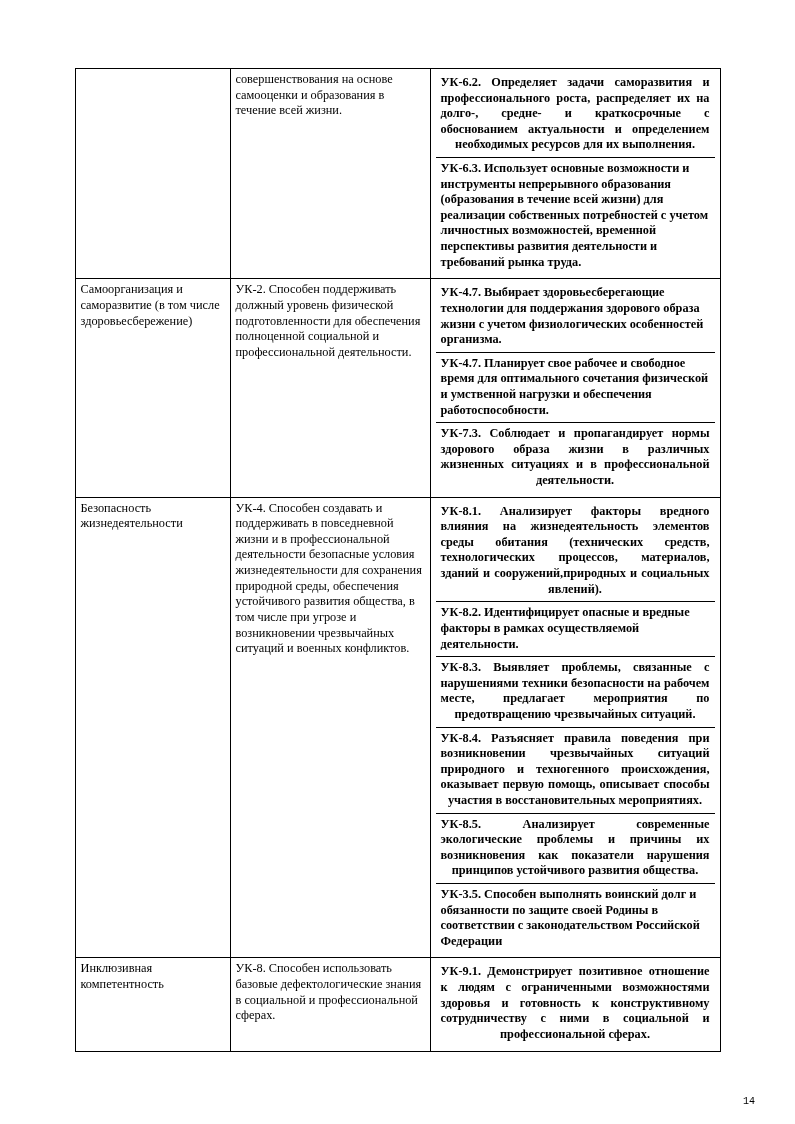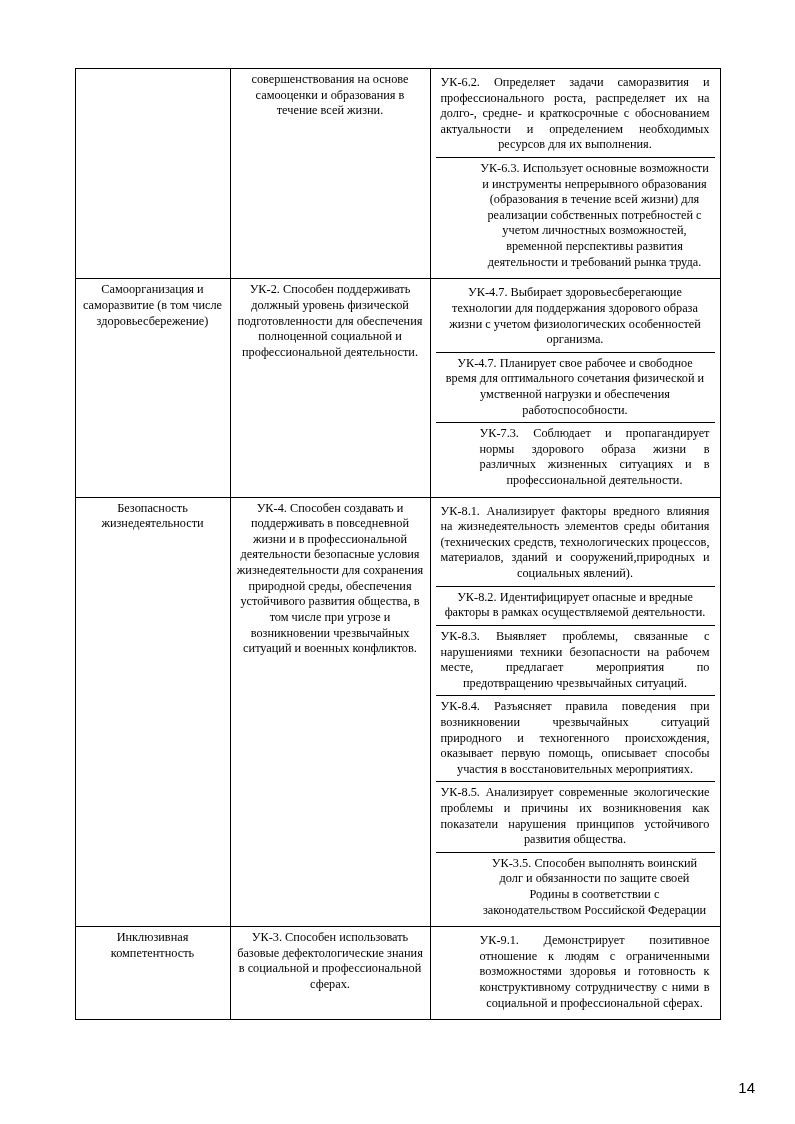--- a/index.html
+++ b/index.html
@@ -31,42 +31,42 @@
     border: 1px solid #000000;
     vertical-align: top;
     padding: 3px 5px 4px 5px;
     font-size: 12.3px;
     line-height: 1.27;
   }
   .col-a { width: 155px; }
   .col-b { width: 200px; }
   .col-c { width: 290px; }
 
-  .center { text-align: center; }
+  .center { }
   .just { text-align: justify; text-align-last: center; }
 
   td.nested {
     padding: 0;
   }
   td.nested > div.sub {
     border-bottom: 1px solid #000000;
     padding: 3px 5px 4px 5px;
     box-sizing: border-box;
+    font-weight: bold;
   }
   td.nested > div.sub:last-child {
     border-bottom: 0;
-    margin-left: 39px;
   }
 
   .page-number {
     position: absolute;
     right: 40px;
-    bottom: 28px;
-    font-size: 15px;
-    font-family: Liberation Sans, sans-serif;
+    bottom: 17px;
+    font-size: 10px;
+    font-family: Liberation Mono, monospace;
   }
 </style>
 </head>
 <body>
 
 <div class="page">
 
   <table class="doc-table">
     <colgroup>
       <col class="col-a">
@@ -102,21 +102,21 @@
           <div class="sub center">УК-8.2. Идентифицирует опасные и вредные факторы в рамках осуществляемой деятельности.</div>
           <div class="sub just">УК-8.3. Выявляет проблемы, связанные с нарушениями техники безопасности на рабочем месте, предлагает мероприятия по предотвращению чрезвычайных ситуаций.</div>
           <div class="sub just">УК-8.4. Разъясняет правила поведения при возникновении чрезвычайных ситуаций природного и техногенного происхождения, оказывает первую помощь, описывает способы участия в восстановительных мероприятиях.</div>
           <div class="sub just">УК-8.5. Анализирует современные экологические проблемы и причины их возникновения как показатели нарушения принципов устойчивого развития общества.</div>
           <div class="sub center">УК-3.5. Способен выполнять воинский долг и обязанности по защите своей Родины в соответствии с законодательством Российской Федерации</div>
         </td>
       </tr>
 
       <tr>
         <td class="col-a center">Инклюзивная компетентность</td>
-        <td class="col-b center">УК-3. Способен использовать базовые дефектологические знания в социальной и профессиональной сферах.</td>
+        <td class="col-b center">УК-8. Способен использовать базовые дефектологические знания в социальной и профессиональной сферах.</td>
         <td class="col-c nested">
           <div class="sub just">УК-9.1. Демонстрирует позитивное отношение к людям с ограниченными возможностями здоровья и готовность к конструктивному сотрудничеству с ними в социальной и профессиональной сферах.</div>
         </td>
       </tr>
 
     </tbody>
   </table>
 
   <div class="page-number">14</div>
 

